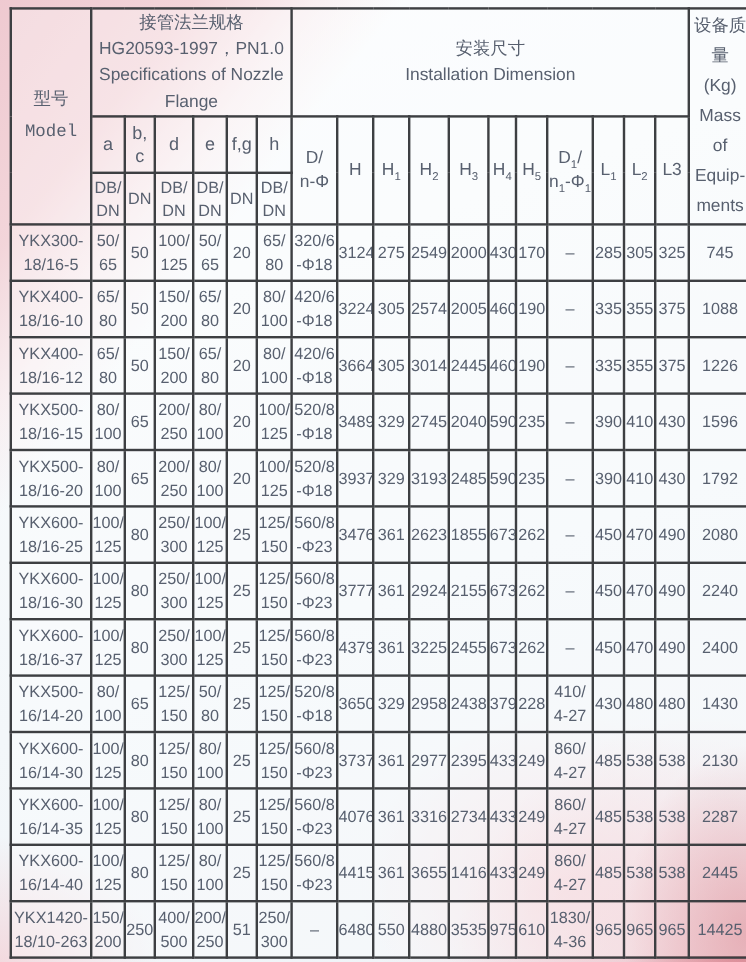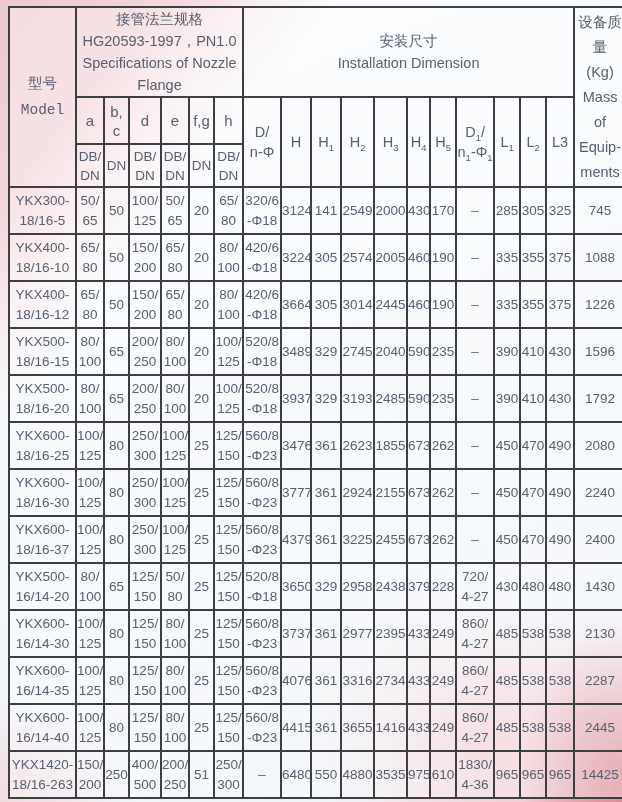--- a/index.html
+++ b/index.html
@@ -134,21 +134,21 @@
           <td>100/
 125</td>
           <td>50/
 65</td>
           <td>20</td>
           <td>65/
 80</td>
           <td>320/6
 -Φ18</td>
           <td>3124</td>
-          <td>141</td>
+          <td>275</td>
           <td>2549</td>
           <td>2000</td>
           <td>430</td>
           <td>170</td>
           <td>–</td>
           <td>285</td>
           <td>305</td>
           <td>325</td>
           <td>745</td>
         </tr>
@@ -355,21 +355,21 @@
           <td>125/
 150</td>
           <td>520/8
 -Φ18</td>
           <td>3650</td>
           <td>329</td>
           <td>2958</td>
           <td>2438</td>
           <td>379</td>
           <td>228</td>
-          <td>720/
+          <td>410/
 4-27</td>
           <td>430</td>
           <td>480</td>
           <td>480</td>
           <td>1430</td>
         </tr>
         <tr>
           <td>YKX600-
 16/14-30</td>
           <td>100/
@@ -448,21 +448,21 @@
           <td>249</td>
           <td>860/
 4-27</td>
           <td>485</td>
           <td>538</td>
           <td>538</td>
           <td>2445</td>
         </tr>
         <tr>
           <td>YKX1420-
-18/16-263</td>
+18/10-263</td>
           <td>150/
 200</td>
           <td>250</td>
           <td>400/
 500</td>
           <td>200/
 250</td>
           <td>51</td>
           <td>250/
 300</td>

